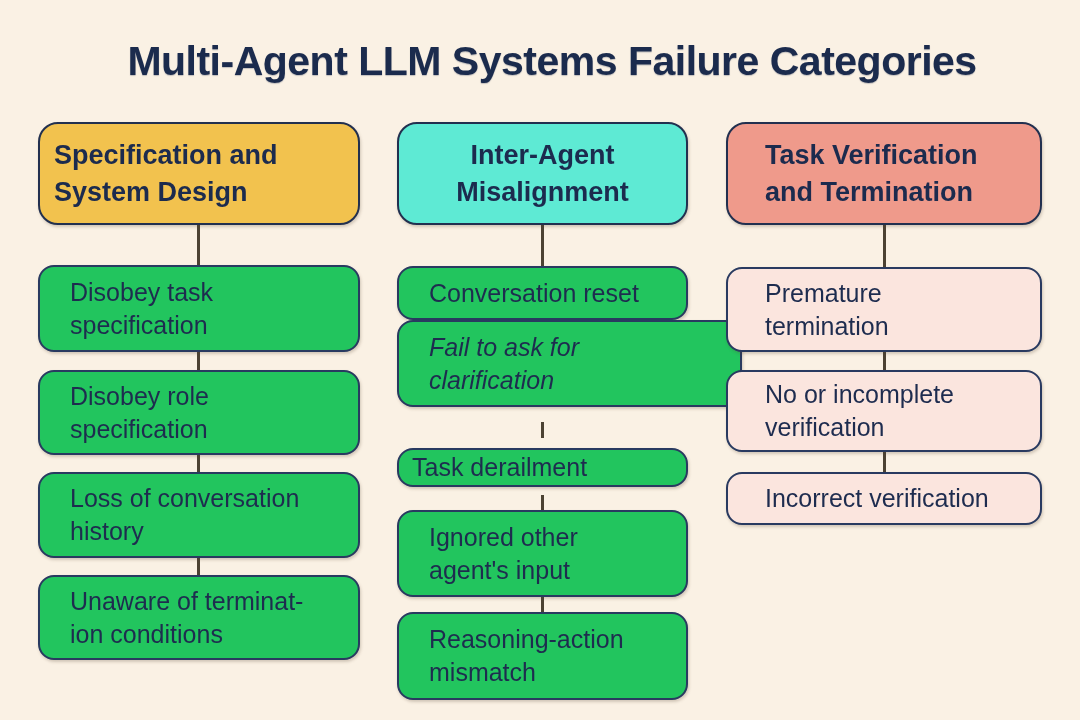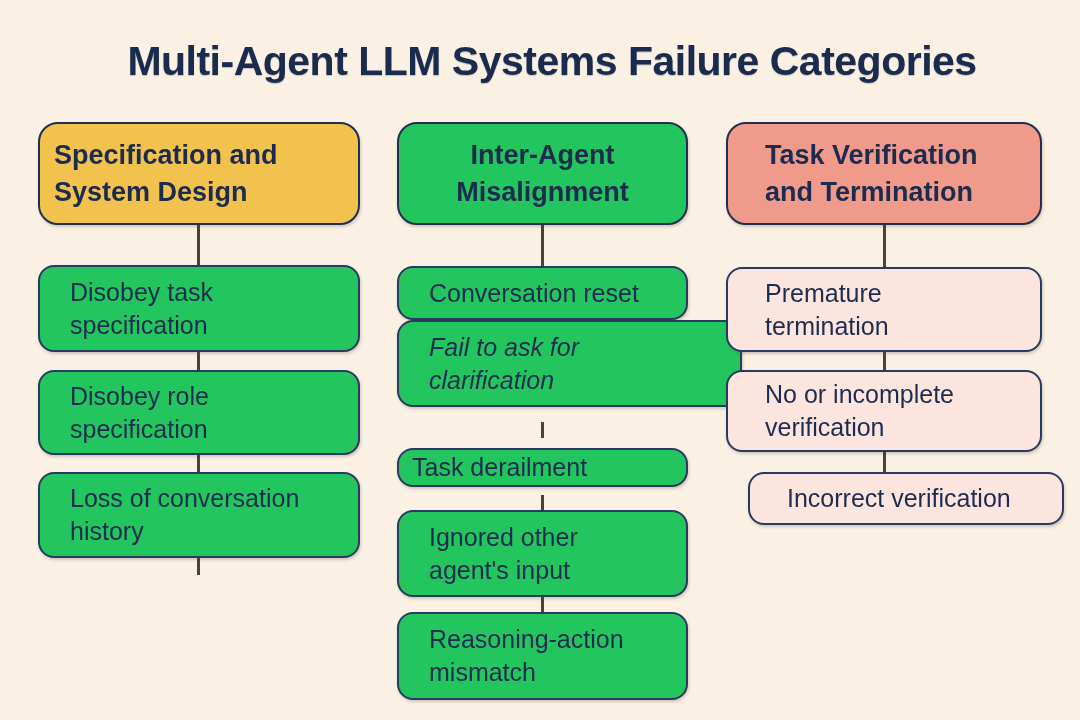--- a/index.html
+++ b/index.html
@@ -52,21 +52,21 @@
   .header-label {
     font-size: 27px;
     font-weight: bold;
     line-height: 37px;
     color: #1c2b4e;
   }
   .item-label {
     font-size: 25px;
   }
   .bg-yellow { background: #f2c24e; }
-  .bg-orange { background: #22c55e; }
+  .bg-orange { background: #5eead4; }
   .bg-salmon { background: #ef9a8b; }
   .bg-cream  { background: #22c55e; }
   .bg-pink   { background: #fbe5de; }
   .pad-left   { padding-left: 30px; padding-right: 12px; text-align: left; }
   .pad-left-lg{ padding-left: 37px; text-align: left; }
   .centered   { text-align: center; padding-left: 8px; padding-right: 8px; }
   .connector {
     position: absolute;
     width: 3px;
     background: #4c4233;
@@ -96,20 +96,24 @@
 specification</div>
   </div>
   <div class="connector" style="left:197px; top:455px; height:17px;"></div>
 
   <div class="box item-box bg-cream pad-left" style="left:38px; top:472px; width:322px; height:86px;">
     <div class="label item-label">Loss of conversation
 history</div>
   </div>
   <div class="connector" style="left:197px; top:558px; height:17px;"></div>
 
+  <div class="box item-box bg-cream pad-left" style="left:38px; top:575px; width:322px; height:85px;">
+    <div class="label item-label">Unaware of terminat-
+ion conditions</div>
+  </div>
 
   <div class="box header-box bg-orange centered" style="left:397px; top:122px; width:291px; height:103px;">
     <div class="label header-label">Inter-Agent
 Misalignment</div>
   </div>
   <div class="connector" style="left:541px; top:225px; height:41px;"></div>
 
   <div class="box item-box bg-cream pad-left" style="left:397px; top:266px; width:291px; height:54px;">
     <div class="label item-label">Conversation reset</div>
   </div>
@@ -148,17 +152,17 @@
 termination</div>
   </div>
   <div class="connector" style="left:883px; top:352px; height:18px;"></div>
 
   <div class="box item-box bg-pink pad-left-lg" style="left:726px; top:370px; width:316px; height:82px;">
     <div class="label item-label">No or incomplete
 verification</div>
   </div>
   <div class="connector" style="left:883px; top:452px; height:20px;"></div>
 
-  <div class="box item-box bg-pink pad-left-lg" style="left:748px; top:472px; width:316px; height:53px;">
+  <div class="box item-box bg-pink pad-left-lg" style="left:726px; top:472px; width:316px; height:53px;">
     <div class="label item-label">Incorrect verification</div>
   </div>
 
 </div>
 
 </body></html>

